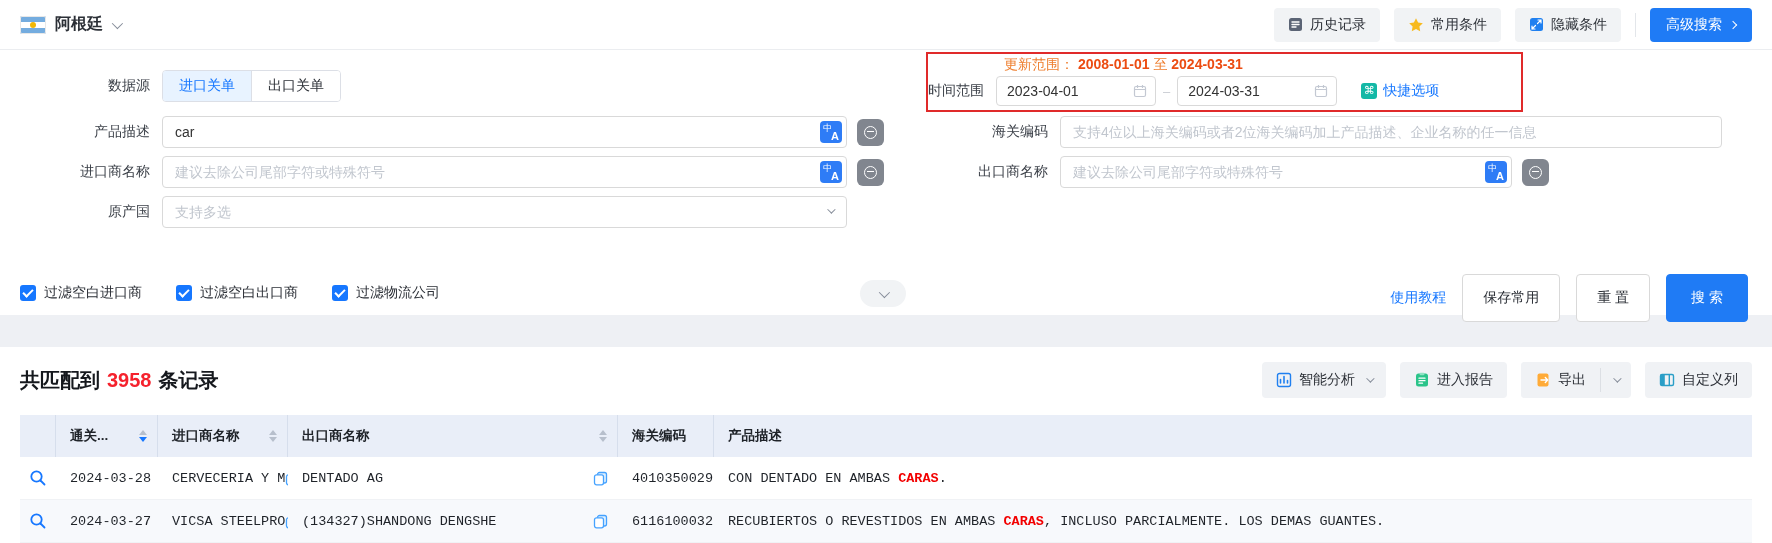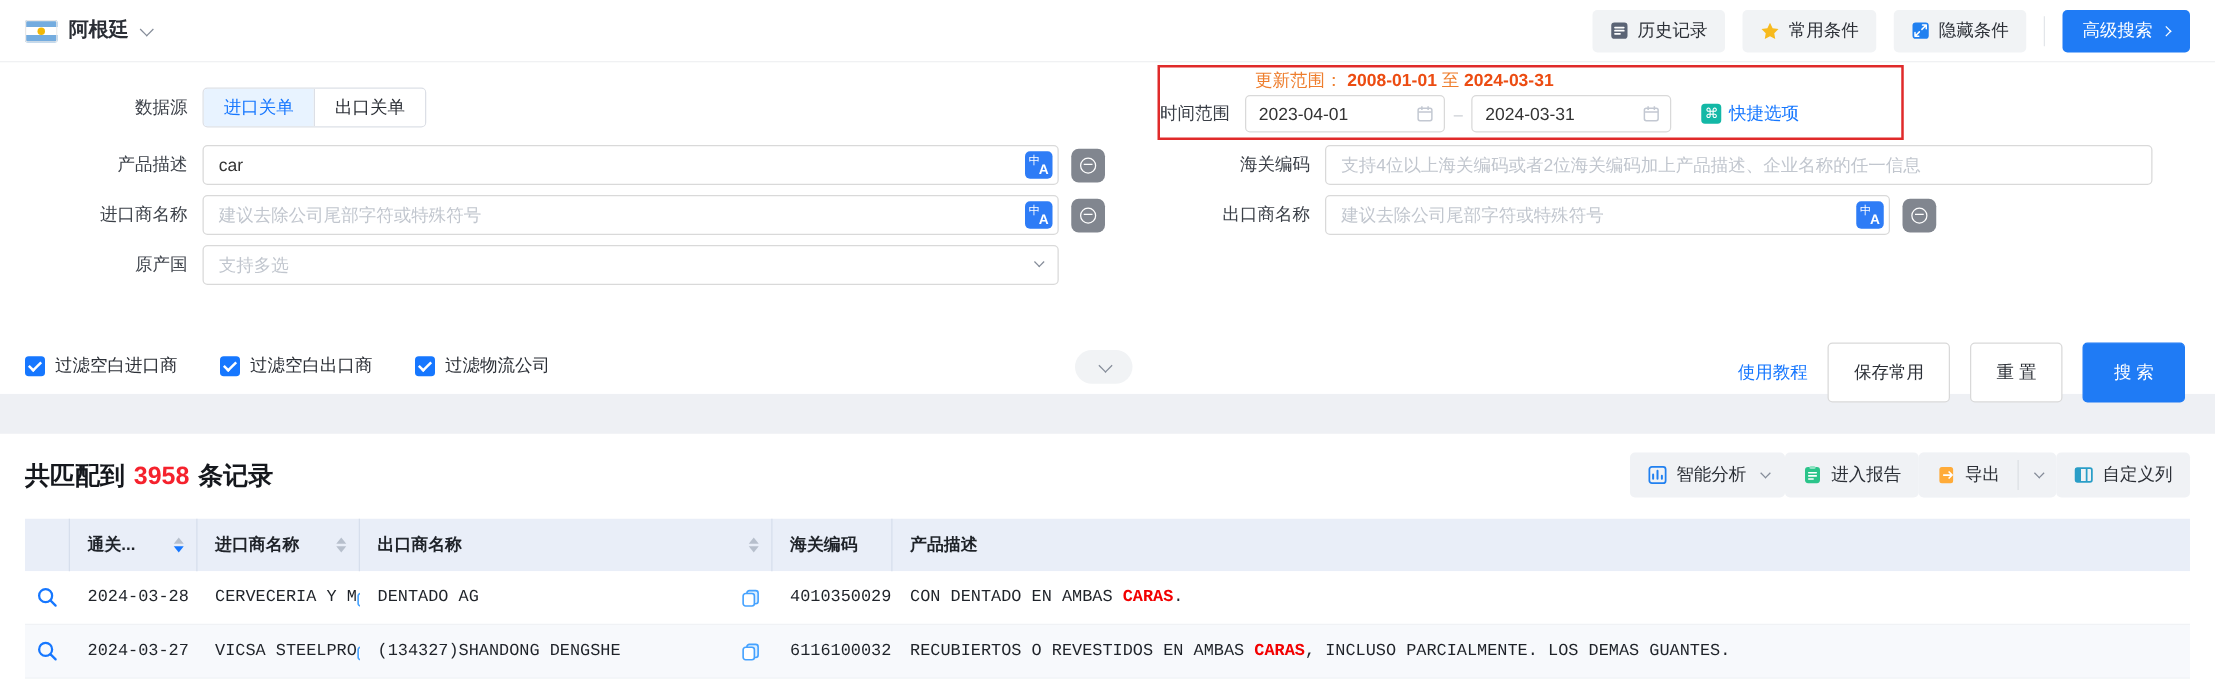--- a/index.html
+++ b/index.html
@@ -89,21 +89,21 @@
     font-size:14px; color:#2b2f36; cursor:pointer; font-family:inherit; }
   .btn.primary { background:#1f7bf5; border-color:#1f7bf5; color:#fff; padding:0 24px; }
 
   .strip { height:32px; background:#eef0f4; }
 
   
   .results { padding:0 20px; background:#fff; }
   .res-head { display:flex; align-items:center; justify-content:space-between; margin-top:10px; height:46px; }
   .summary { font-size:20px; font-weight:700; color:#15181d; }
   .summary .count { color:#f5222d; margin:0 7px; }
-  .res-toolbar { display:flex; align-items:flex-start; }
+  .res-toolbar { display:flex; align-items:flex-start; gap:14px; }
   .rt-btn { display:flex; align-items:center; gap:7px; background:#f0f2f5; border:none; border-radius:4px;
     padding:9px 14px; font-size:14px; color:#2b2f36; cursor:pointer; font-family:inherit; }
   .split { display:flex; align-items:stretch; background:#f0f2f5; border-radius:4px; overflow:hidden; }
   .split .rt-btn { border-radius:0; }
   .split .sep { width:1px; background:#dcdfe4; margin:6px 0; }
   .split .caret { display:flex; align-items:center; padding:0 12px; cursor:pointer; }
 
   .table { margin-top:12px; }
   .t-header, .t-row { display:grid; grid-template-columns:36px 102px 130px 330px 96px 1fr;
     align-items:center; }

